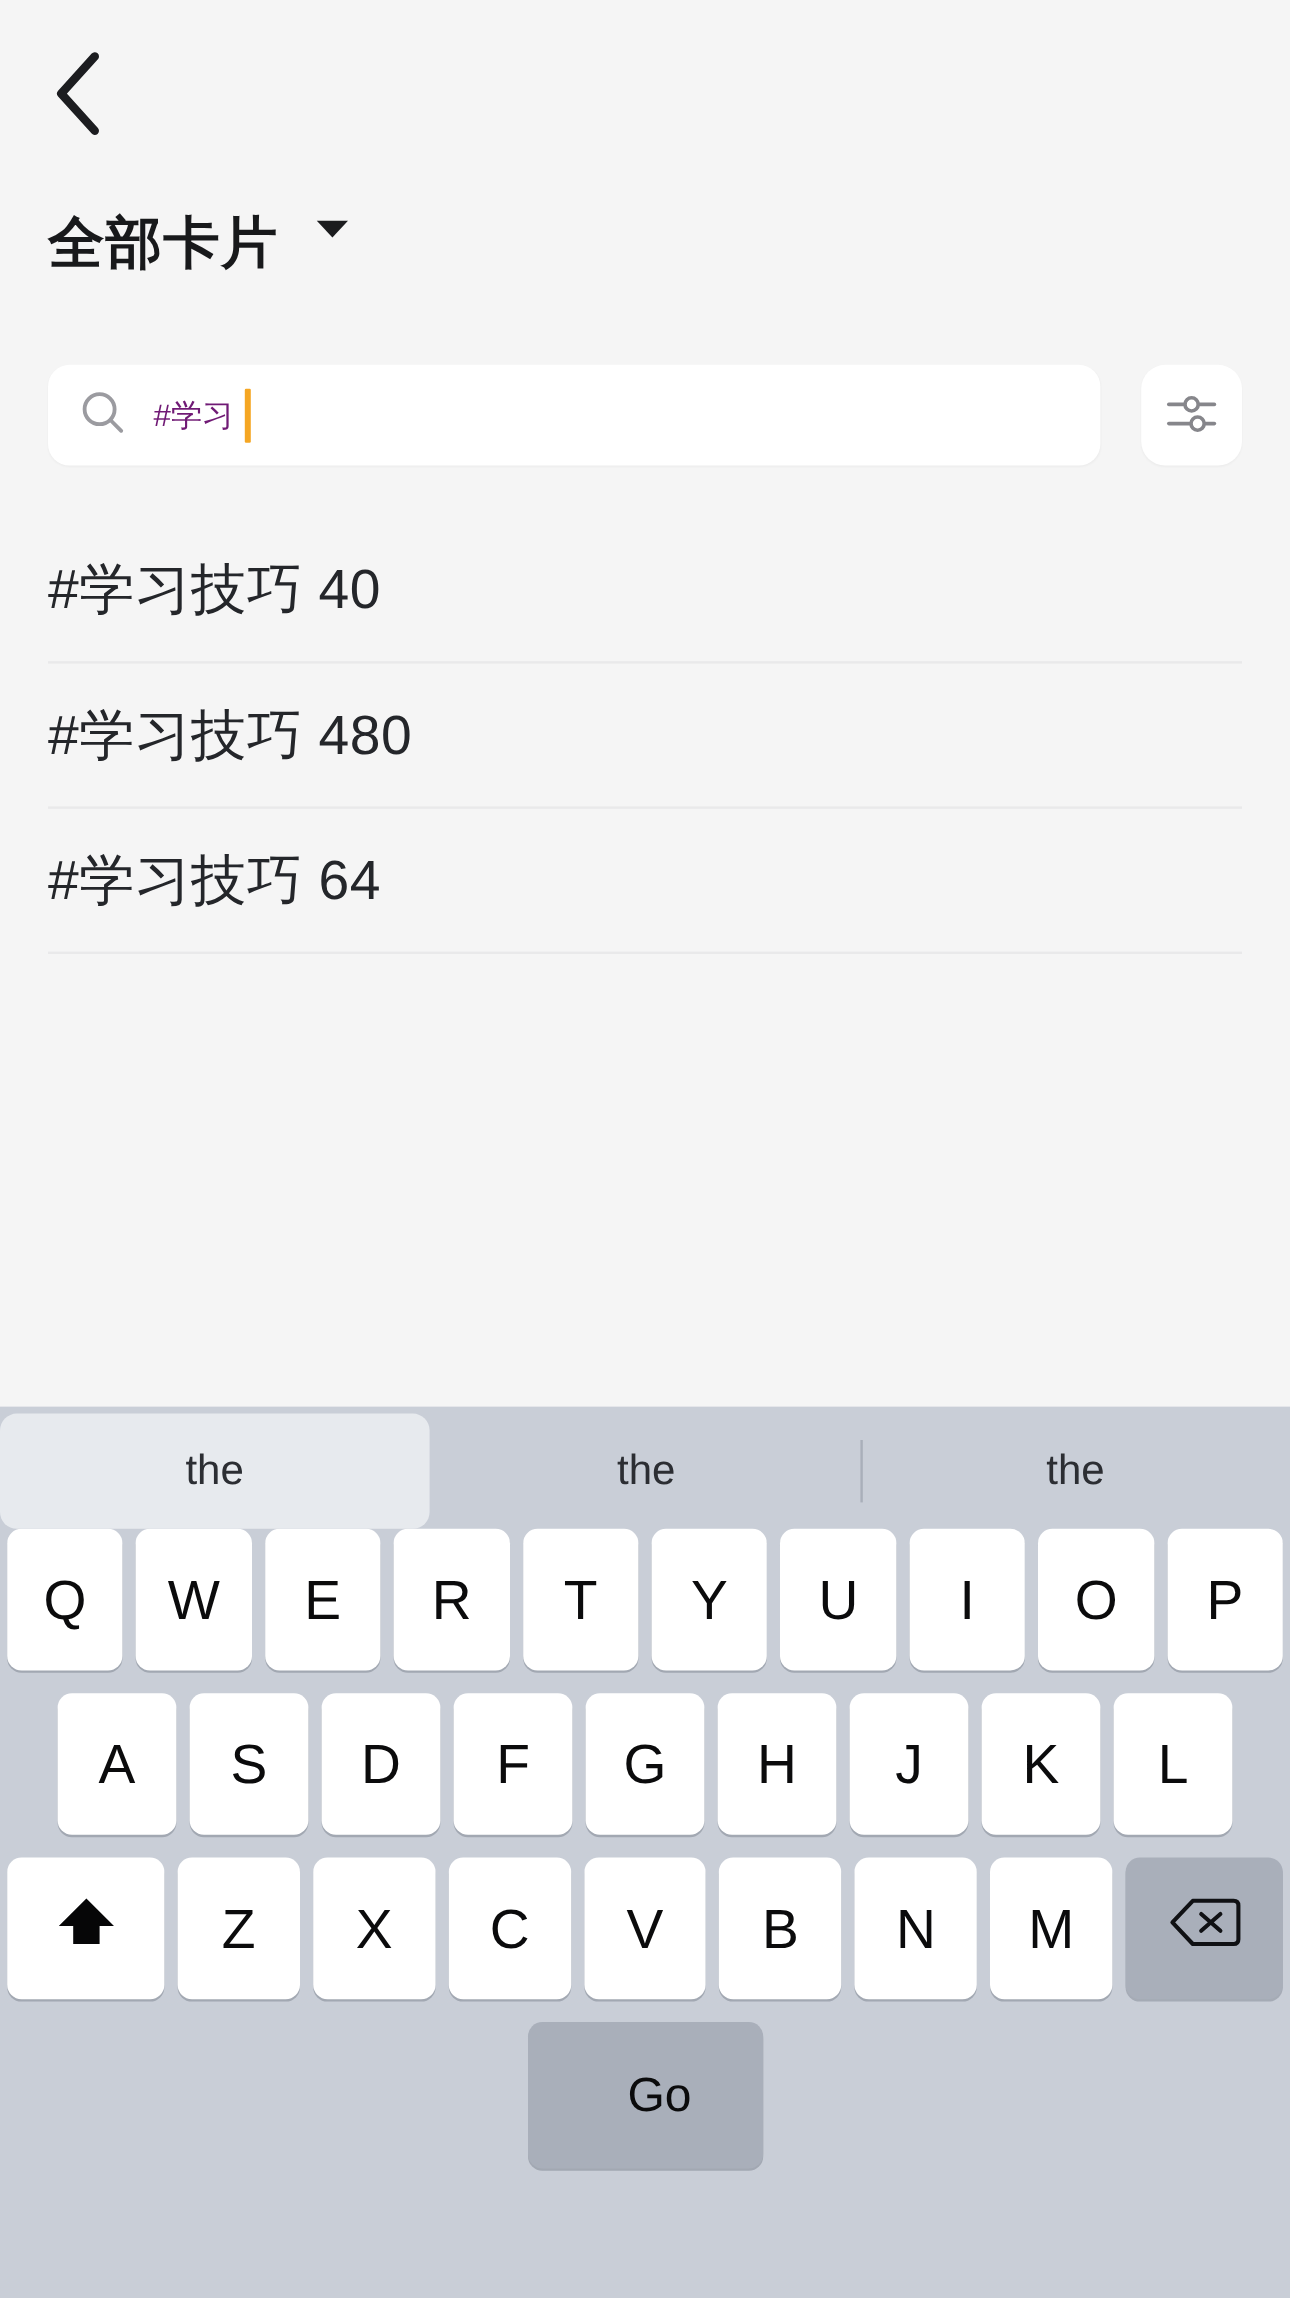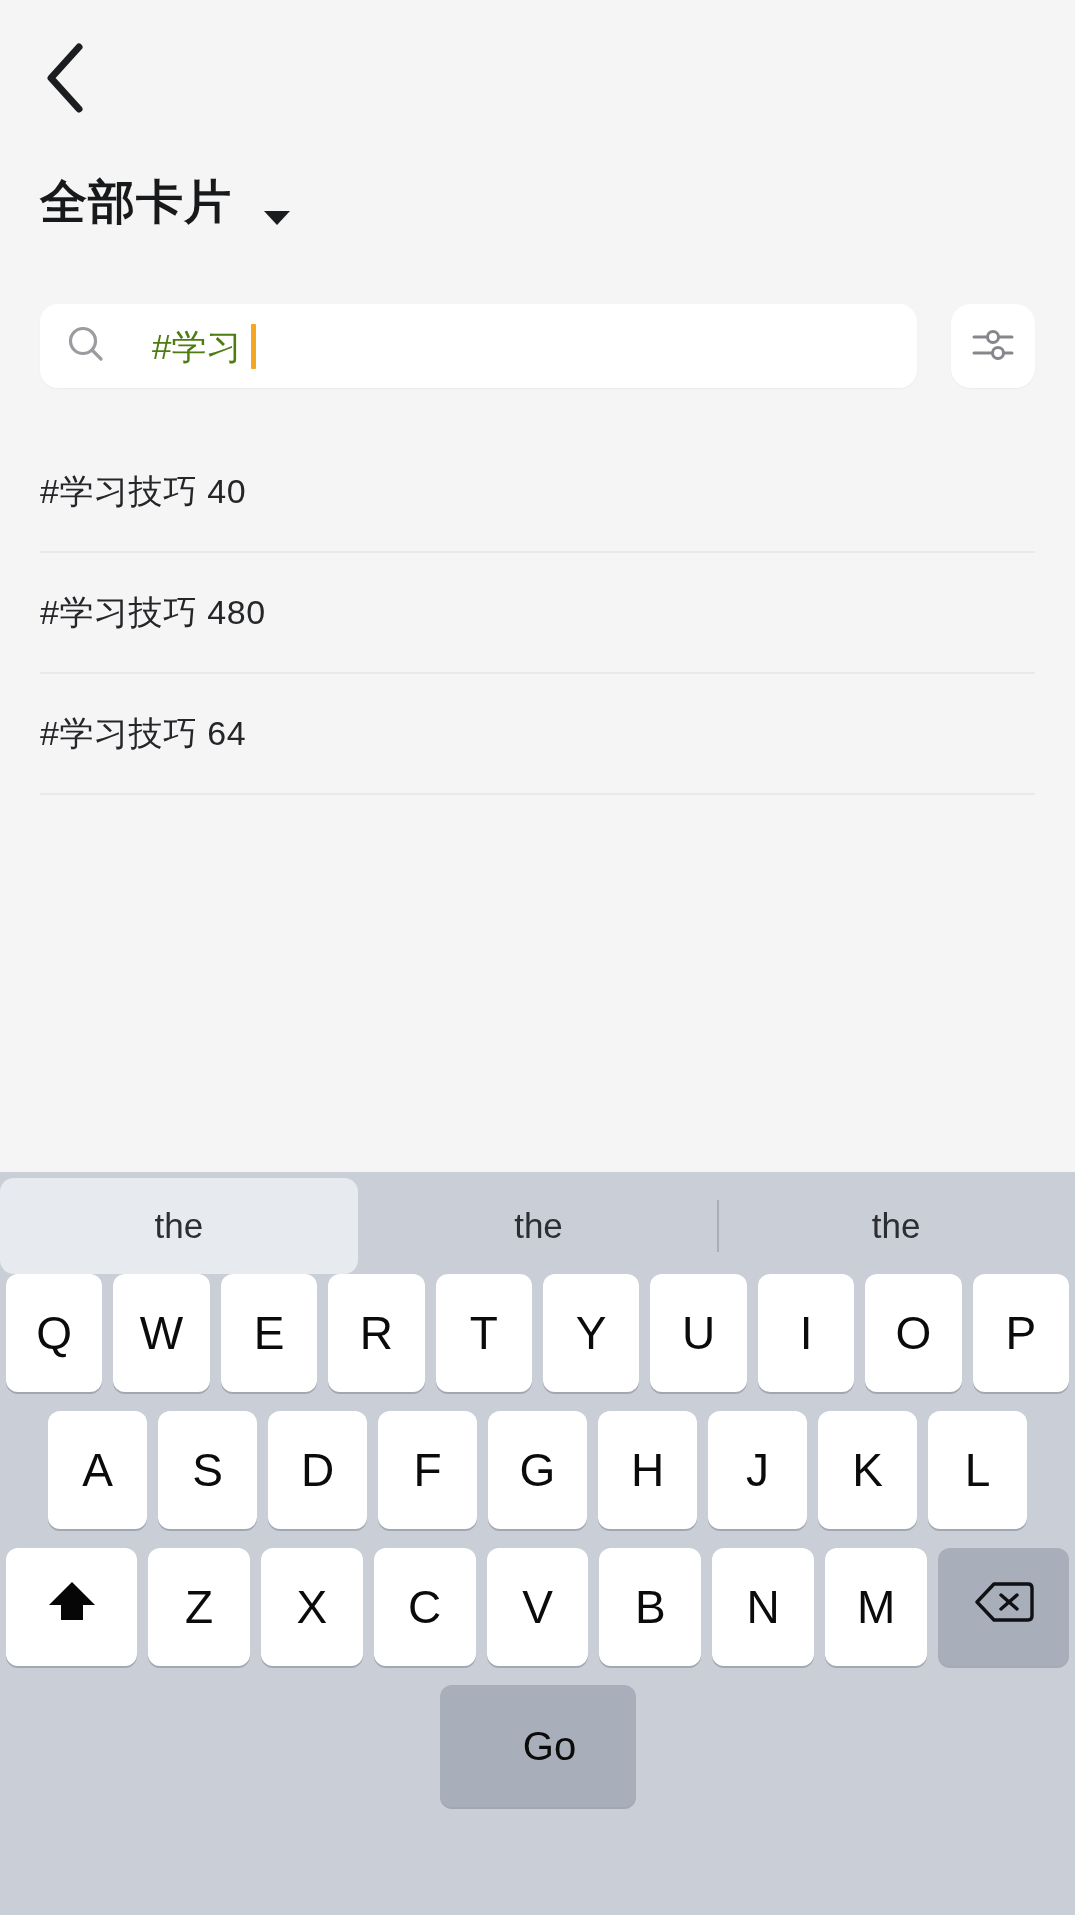--- a/index.html
+++ b/index.html
@@ -44,21 +44,21 @@
     justify-content: center;
     cursor: pointer;
   }
   .back-btn svg { display: block; }
 
   .page-title-row {
     position: absolute;
     left: 40px;
     top: 178px;
     display: flex;
-    align-items: flex-end;
+    align-items: flex-start;
     gap: 32px;
     cursor: pointer;
   }
   .page-title {
     font-size: 47px;
     font-weight: 700;
     color: #18191b;
     letter-spacing: 1px;
     line-height: 1;
   }
@@ -87,25 +87,24 @@
     background: #ffffff;
     border-radius: 18px;
     display: flex;
     align-items: center;
     padding: 0 26px;
     box-shadow: 0 1px 2px rgba(0,0,0,0.04);
   }
   .search-icon { flex: none; display: block; margin-right: 22px; }
 
   .search-value {
-    font-size: 35px;
-    color: #4d7c0f;
+    font-size: 26px;
+    color: #701a75;
     line-height: 1;
     white-space: nowrap;
-    margin-left: 24px;
   }
   .caret {
     display: inline-block;
     width: 5px;
     height: 45px;
     background: #f5a623;
     margin-left: 10px;
     vertical-align: middle;
     border-radius: 1px;
   }
@@ -131,21 +130,21 @@
     padding: 0 40px;
   }
   .suggestion-item {
     height: 121px;
     display: flex;
     align-items: center;
     border-bottom: 2px solid #e9e9ea;
     cursor: pointer;
   }
   .suggestion-text {
-    font-size: 34px;
+    font-size: 46px;
     color: #24262a;
     letter-spacing: 0.5px;
   }
 
   
   .keyboard {
     flex: 1;
     background: #c9ced7;
     display: flex;
     flex-direction: column;

